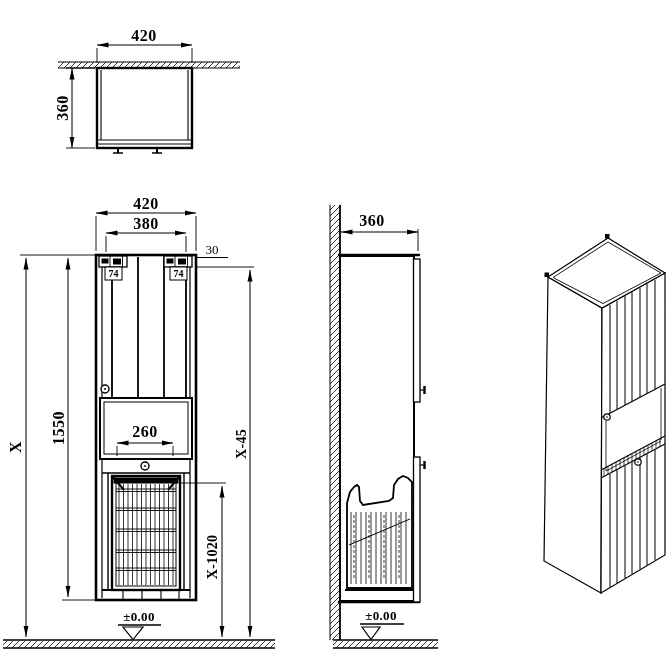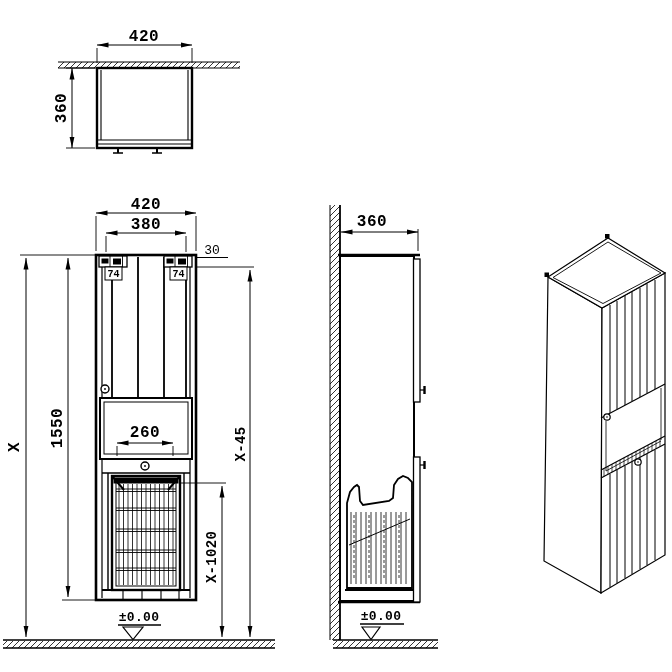--- a/index.html
+++ b/index.html
@@ -1,17 +1,17 @@
 <!DOCTYPE html>
 <html><head>
 <meta charset="utf-8">
 <style>
   html,body{margin:0;padding:0;background:#fff;}
   .canvas{position:relative;width:672px;height:672px;background:#fff;overflow:hidden;
-          font-family:Liberation Mono, monospace;}
+          font-family:Liberation Serif, serif;}
   svg{position:absolute;left:0;top:0;}
   svg line,svg path,svg rect,svg circle,svg polygon{vector-effect:none;}
   text{fill:#000;}
   .dimtxt{font-size:16px;font-weight:700;letter-spacing:.5px;}
   .dimtxt-sm{font-size:14px;font-weight:700;letter-spacing:.3px;}
   .lighttxt{font-size:13px;font-weight:400;}
   .tinytxt{font-size:10px;font-weight:700;}
   .datumtxt{font-size:13px;font-weight:700;letter-spacing:.3px;}
 </style>
 </head>

